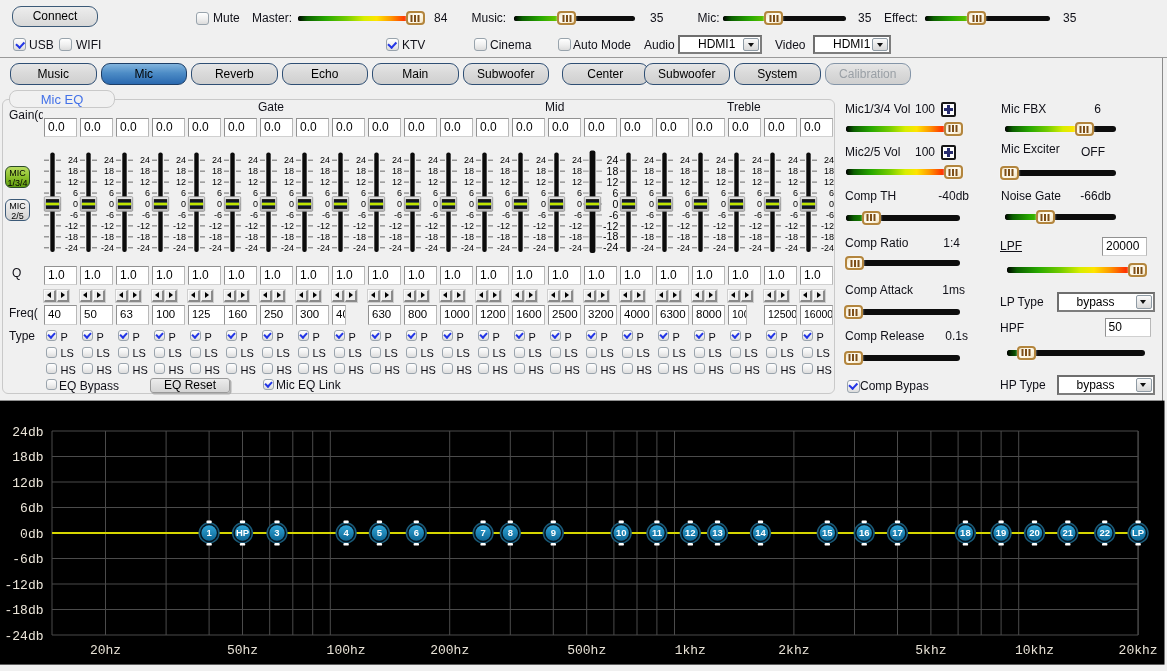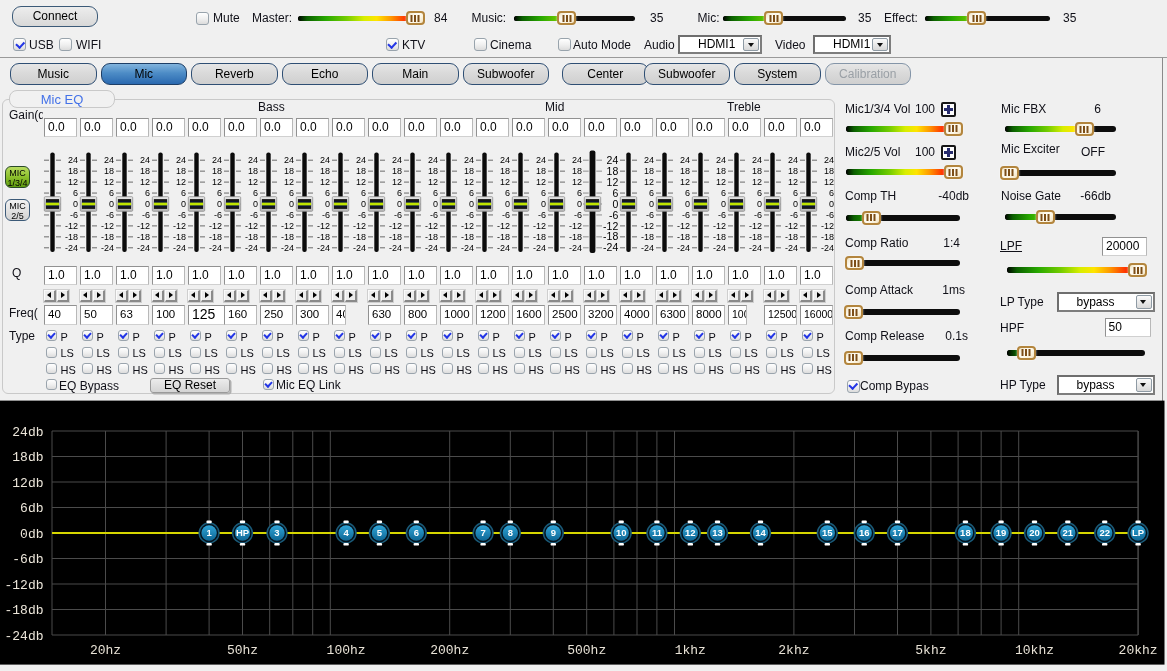--- a/index.html
+++ b/index.html
@@ -85,21 +85,21 @@
 <div class="btn" style="left:191.0px;top:63px;width:86.5px;height:22px;line-height:20px">Reverb</div>
 <div class="btn" style="left:281.5px;top:63px;width:86.5px;height:22px;line-height:20px">Echo</div>
 <div class="btn" style="left:372.0px;top:63px;width:86.5px;height:22px;line-height:20px">Main</div>
 <div class="btn" style="left:462.5px;top:63px;width:86.5px;height:22px;line-height:20px">Subwoofer</div>
 <div class="btn" style="left:562px;top:63px;width:86.5px;height:22px;line-height:20px">Center</div>
 <div class="btn" style="left:643.5px;top:63px;width:86.5px;height:22px;line-height:20px">Subwoofer</div>
 <div class="btn" style="left:734.0px;top:63px;width:86.5px;height:22px;line-height:20px">System</div>
 <div class="btn" style="left:824.5px;top:63px;width:86.5px;height:22px;line-height:20px;color:#9aa0a6;border-color:#8495a8">Calibration</div>
 <div class="ab" style="left:2px;top:99px;width:833px;height:295px;border:1px solid #c9c9c9;border-radius:6px"></div>
 <div class="ab" style="left:9px;top:90px;width:106px;height:18px;border:1px solid #c9c9c9;border-radius:8px;background:#f1f1f1;text-align:center;font-size:13px;line-height:17px;color:#4472e8">Mic EQ</div>
-<div class="lab" style="left:258px;top:101px;font-size:12px;">Bass</div>
+<div class="lab" style="left:258px;top:101px;font-size:12px;">Gate</div>
 <div class="lab" style="left:545px;top:101px;font-size:12px;">Mid</div>
 <div class="lab" style="left:727px;top:101px;font-size:12px;">Treble</div>
 <div class="lab" style="left:9px;top:109px;width:34px;overflow:hidden">Gain(d</div>
 <div class="lab" style="left:12px;top:267px;font-size:12px;">Q</div>
 <div class="lab" style="left:9px;top:307px;font-size:12px;">Freq(</div>
 <div class="lab" style="left:9px;top:330px;font-size:12px;">Type</div>
 <div class="tb" style="left:44px;top:117.5px;width:33px;height:19px">0.0</div>
 <div class="tb" style="left:44px;top:266px;width:33px;height:19px">1.0</div>
 <div class="spin spl" style="left:43.5px;top:290px"></div>
 <div class="spin spr" style="left:57px;top:290px"></div>
@@ -140,21 +140,21 @@
 <div class="cbs c" style="left:153.5px;top:330px"></div>
 <div class="lab" style="left:168.5px;top:330.5px;font-size:11px;">P</div>
 <div class="cbs" style="left:153.5px;top:346.5px"></div>
 <div class="lab" style="left:168.5px;top:347px;font-size:11px;">LS</div>
 <div class="cbs" style="left:153.5px;top:363.3px"></div>
 <div class="lab" style="left:168.5px;top:363.8px;font-size:11px;">HS</div>
 <div class="tb" style="left:188px;top:117.5px;width:33px;height:19px">0.0</div>
 <div class="tb" style="left:188px;top:266px;width:33px;height:19px">1.0</div>
 <div class="spin spl" style="left:187.5px;top:290px"></div>
 <div class="spin spr" style="left:201px;top:290px"></div>
-<div class="tb" style="left:188px;top:305px;width:55px;height:19.5px;font-size:14px">125</div>
+<div class="tb" style="left:188px;top:305px;width:55px;height:19.5px;font-size:11px">125</div>
 <div class="cbs c" style="left:189.5px;top:330px"></div>
 <div class="lab" style="left:204.5px;top:330.5px;font-size:11px;">P</div>
 <div class="cbs" style="left:189.5px;top:346.5px"></div>
 <div class="lab" style="left:204.5px;top:347px;font-size:11px;">LS</div>
 <div class="cbs" style="left:189.5px;top:363.3px"></div>
 <div class="lab" style="left:204.5px;top:363.8px;font-size:11px;">HS</div>
 <div class="tb" style="left:224px;top:117.5px;width:33px;height:19px">0.0</div>
 <div class="tb" style="left:224px;top:266px;width:33px;height:19px">1.0</div>
 <div class="spin spl" style="left:223.5px;top:290px"></div>
 <div class="spin spr" style="left:237px;top:290px"></div>

